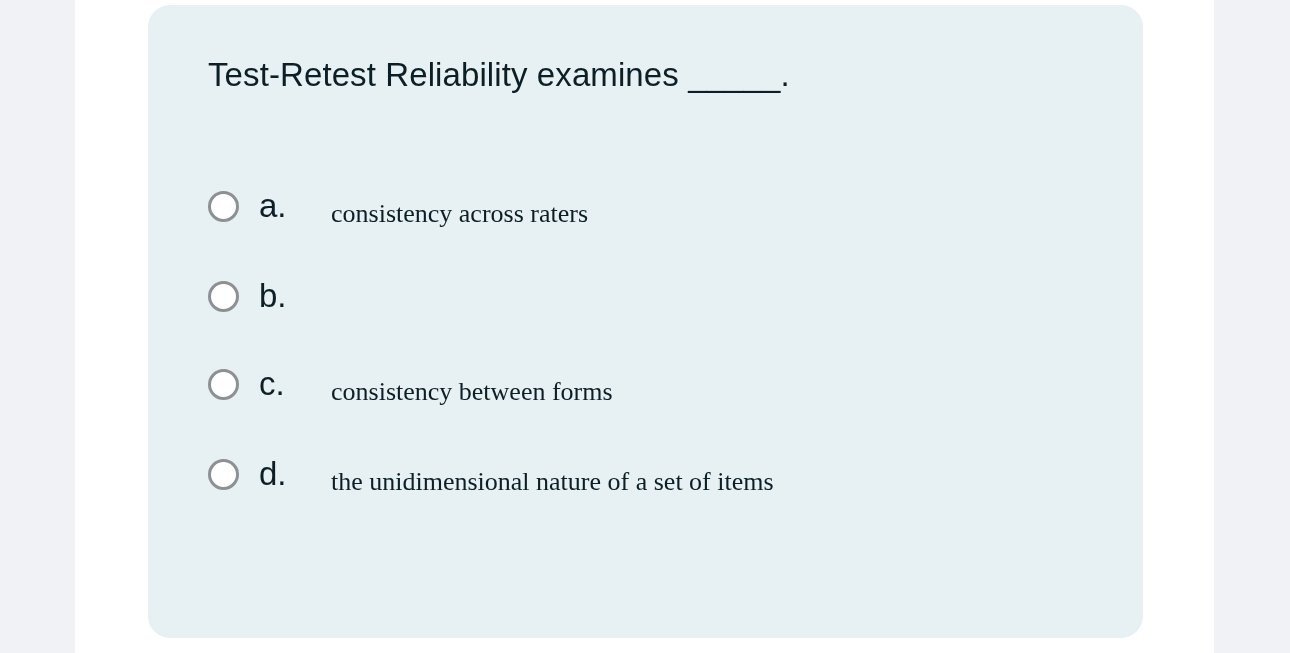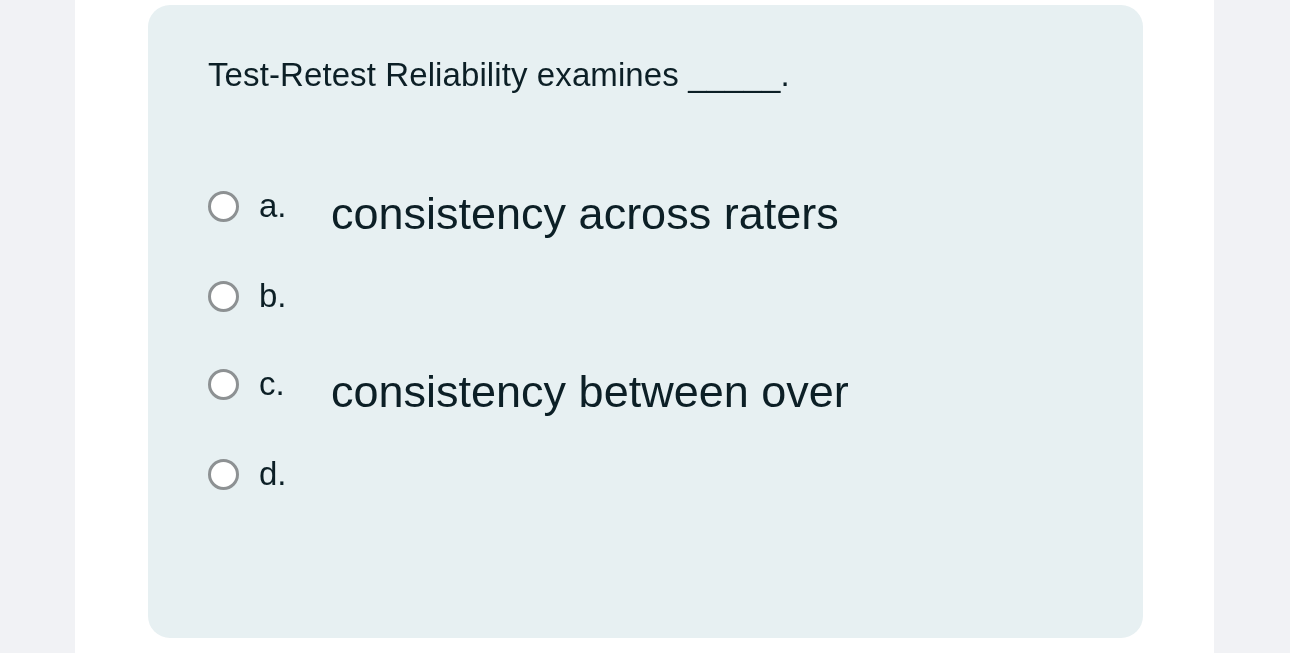--- a/index.html
+++ b/index.html
@@ -90,24 +90,25 @@
     flex: 0 0 auto;
     width: 72px;
     margin-left: 20px;
     font-size: 33px;
     line-height: 46px;
     color: #0c1f26;
   }
 
   .option-text {
     flex: 1 1 auto;
-    font-size: 45px;
+    font-size: 26px;
     line-height: 62px;
     color: #0c1f26;
     max-width: 680px;
+    font-family: Liberation Serif, serif;
   }
 </style>
 </head>
 <body>
 
 <div class="screen">
 
   <div class="page-sheet"></div>
 
   <div class="question-card">
@@ -123,23 +124,24 @@
       </div>
 
       <div class="option-row">
         <span class="radio"></span>
         <span class="option-letter">b.</span>
       </div>
 
       <div class="option-row">
         <span class="radio"></span>
         <span class="option-letter">c.</span>
-        <span class="option-text">consistency between over</span>
+        <span class="option-text">consistency between forms</span>
       </div>
 
       <div class="option-row">
         <span class="radio"></span>
         <span class="option-letter">d.</span>
+        <span class="option-text">the unidimensional nature of a set of items</span>
       </div>
 
     </div>
   </div>
 </div>
 
 </body></html>

